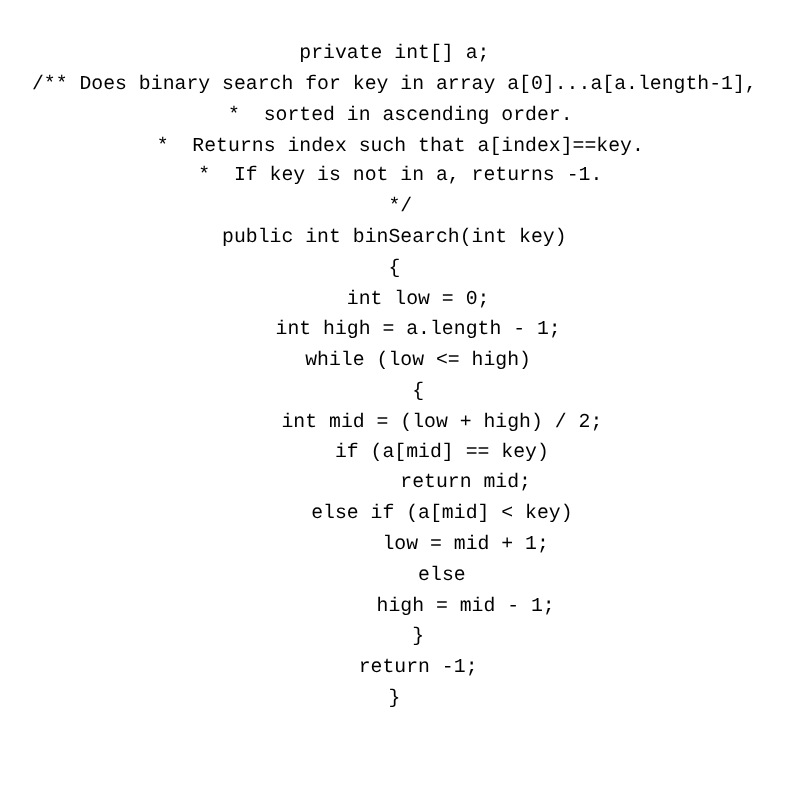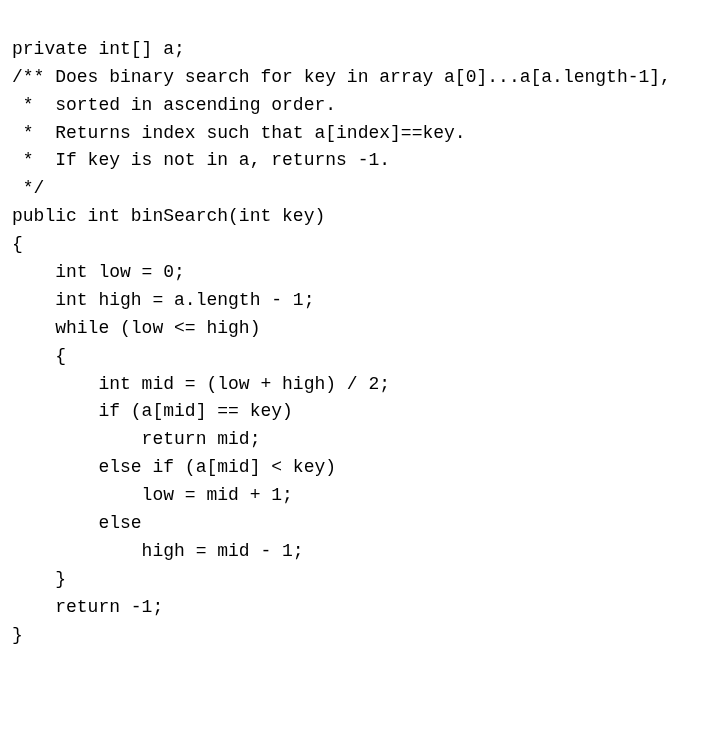--- a/index.html
+++ b/index.html
@@ -1,18 +1,19 @@
 <!DOCTYPE html>
 <html><head>
   <meta charset="utf-8">
   <style>
     * {
       margin: 0;
       padding: 0;
       box-sizing: border-box;
+      text-align: center;
     }
 
     body {
       background-color: #ffffff;
       font-family: 'Courier New', Courier, monospace;
       font-size: 18px;
       line-height: 1.55;
       color: #000000;
       width: 717px;
       min-height: 735px;

